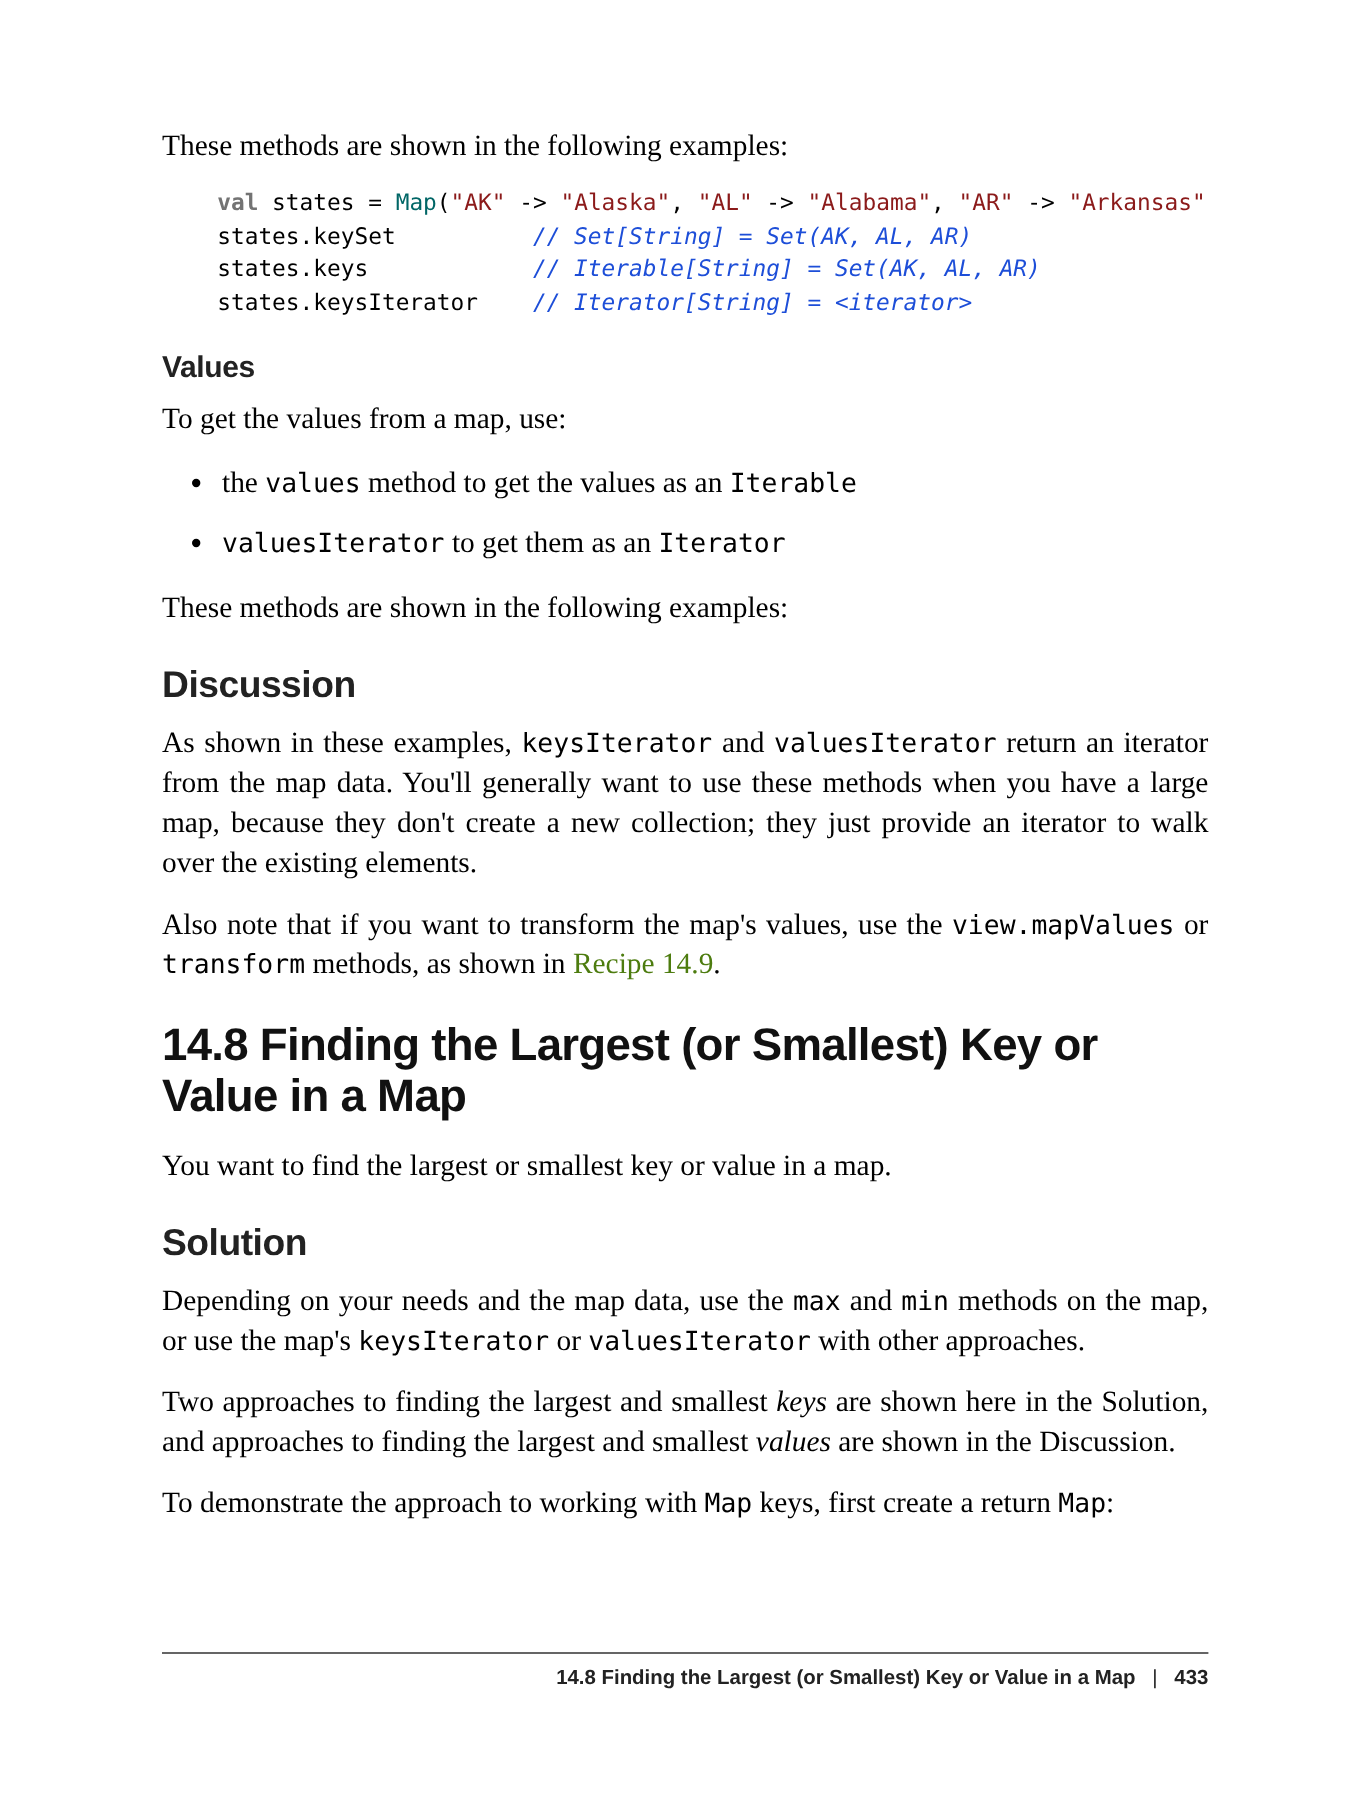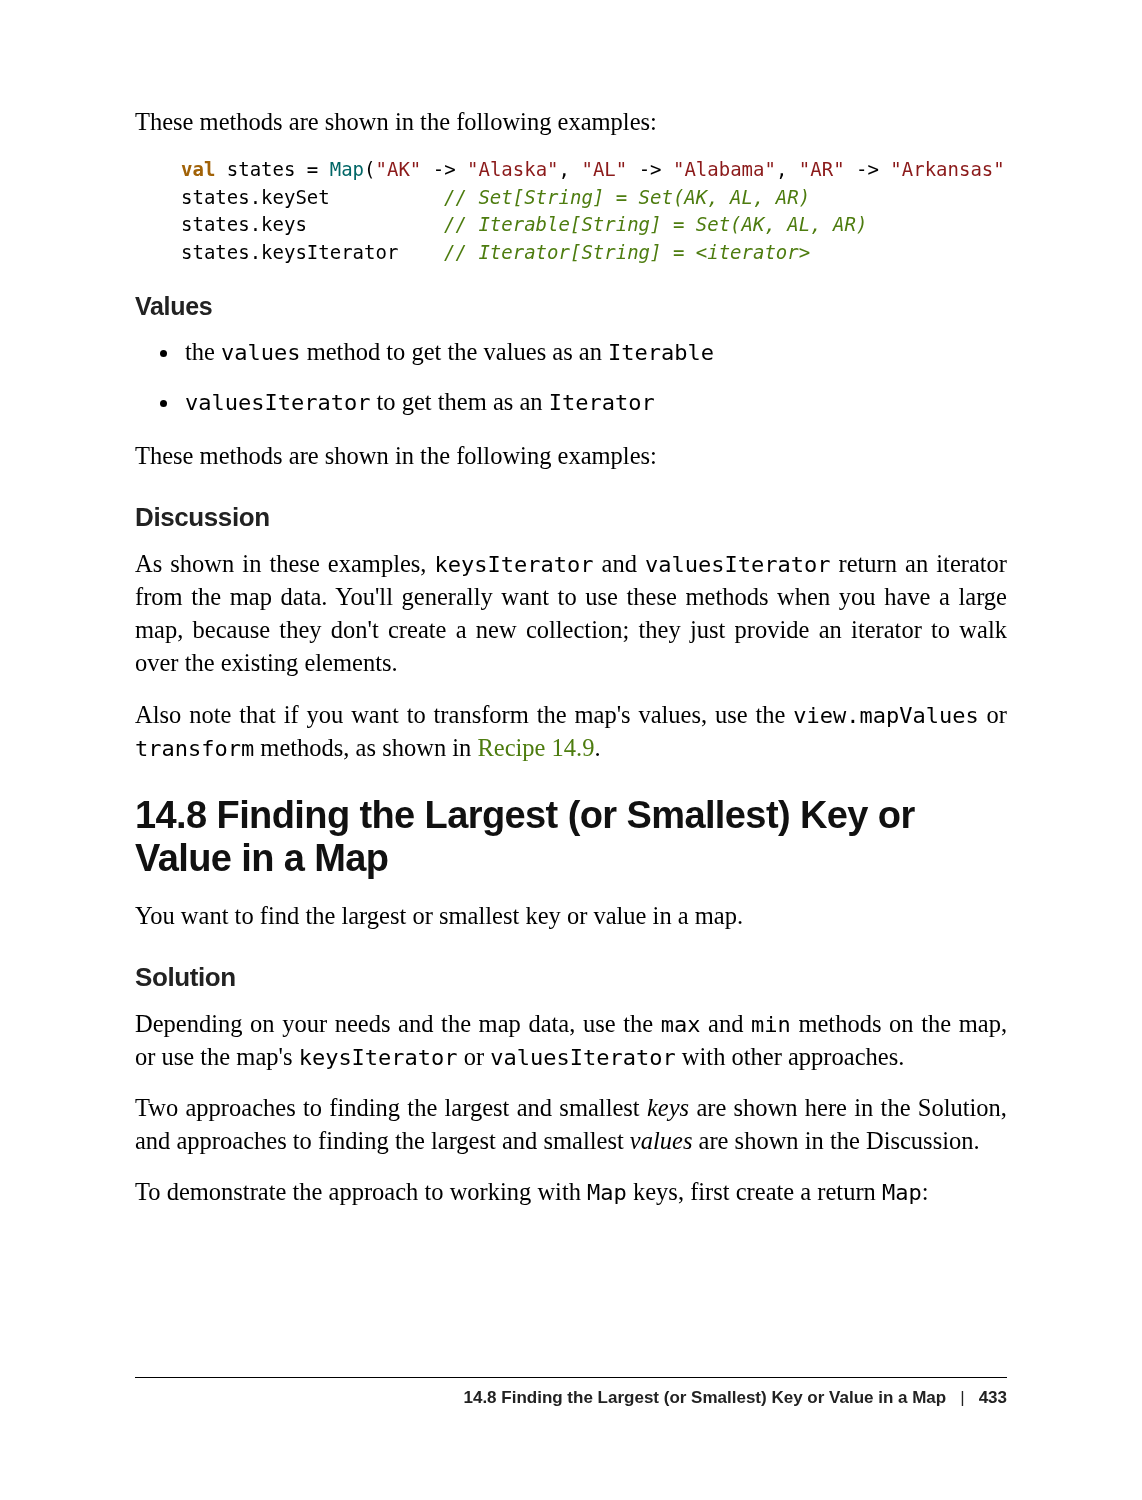--- a/index.html
+++ b/index.html
@@ -32,38 +32,38 @@
     font-size: 19px;
     line-height: 1.45;
     white-space: pre;
     margin: 12px 0 24px 46px;
     color: #000;
   }
   .code-inline {
     font-family: "Consolas", "Menlo", "DejaVu Sans Mono", monospace;
     font-size: 22px;
   }
-  .kw { color: #a16207; font-weight: bold; }
+  .kw { color: #737373; font-weight: bold; }
   .typ { color: #006666; }
   .str { color: #8b1a1a; }
-  .cmt { color: #4d7c0f; font-style: italic; }
+  .cmt { color: #1d4ed8; font-style: italic; }
   .link { color: #4d7c0f; }
   h3.sect {
     font-family: "Myriad Pro", "Helvetica Neue", Arial, sans-serif;
     font-weight: 700;
     font-size: 25px;
     margin: 26px 0 12px 0;
     letter-spacing: -0.3px;
     color: #222;
     font-stretch: condensed;
   }
   h2.sect {
     font-family: "Myriad Pro", "Helvetica Neue", Arial, sans-serif;
     font-weight: 700;
-    font-size: 26px;
+    font-size: 31px;
     margin: 30px 0 14px 0;
     letter-spacing: -0.4px;
     color: #222;
     font-stretch: condensed;
   }
   h1.sect {
     font-family: "Myriad Pro", "Helvetica Neue", Arial, sans-serif;
     font-weight: 800;
     font-size: 38px;
     line-height: 1.15;
@@ -111,20 +111,21 @@
 
   <p class="body-text">These methods are shown in the following examples:</p>
 
   <div class="code-block"><span class="kw">val</span><span> states = </span><span class="typ">Map</span><span>(</span><span class="str">"AK"</span><span> -&gt; </span><span class="str">"Alaska"</span><span>, </span><span class="str">"AL"</span><span> -&gt; </span><span class="str">"Alabama"</span><span>, </span><span class="str">"AR"</span><span> -&gt; </span><span class="str">"Arkansas"</span>
 <span>states.keySet          </span><span class="cmt">// Set[String] = Set(AK, AL, AR)</span>
 <span>states.keys            </span><span class="cmt">// Iterable[String] = Set(AK, AL, AR)</span>
 <span>states.keysIterator    </span><span class="cmt">// Iterator[String] = &lt;iterator&gt;</span></div>
 
   <h3 class="sect">Values</h3>
 
+  <p class="body-text">To get the values from a map, use:</p>
 
   <ul class="bullets">
     <li><span>the </span><span class="code-inline">values</span><span> method to get the values as an </span><span class="code-inline">Iterable</span></li>
     <li><span class="code-inline">valuesIterator</span><span> to get them as an </span><span class="code-inline">Iterator</span></li>
   </ul>
 
   <p class="body-text">These methods are shown in the following examples:</p>
 
 
   <h2 class="sect">Discussion</h2>

